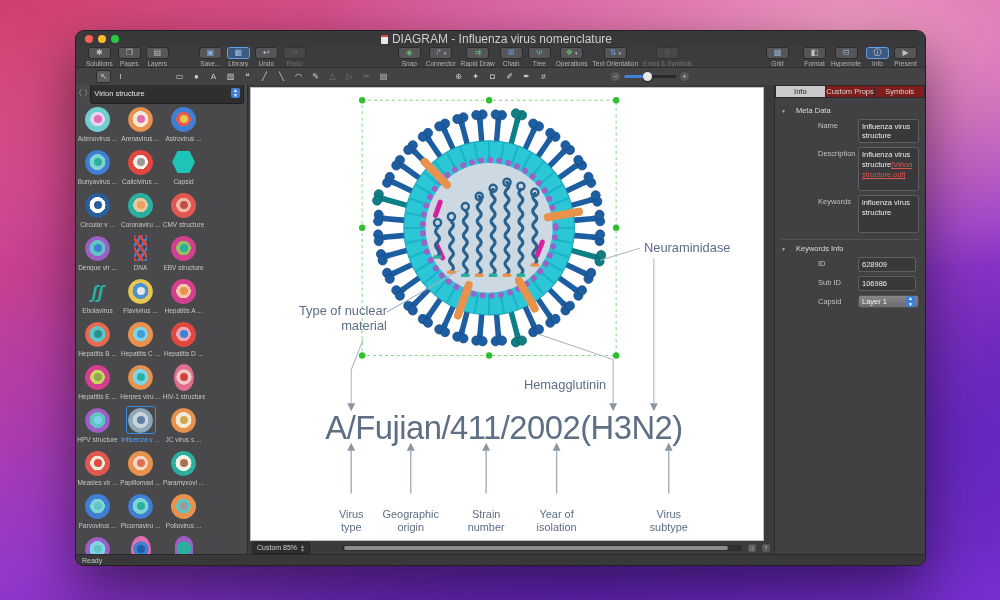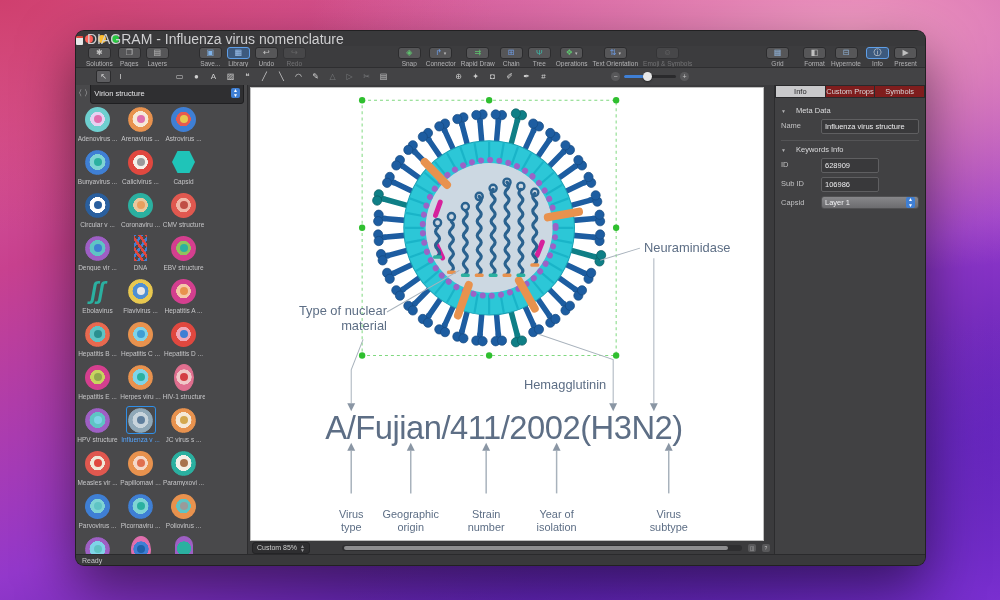--- a/index.html
+++ b/index.html
@@ -12,21 +12,21 @@
       linear-gradient(160deg, #e2679f 0%, #c8418f 28%, #9338cb 60%, #5a21b2 82%, #3c1694 100%);
   }
   .window { position:absolute; left:75px; top:30px; width:851px; height:536px;
     background:#3c3c3e; border-radius:9px; box-shadow:0 22px 55px rgba(0,0,0,.5);
     display:flex; flex-direction:column; overflow:hidden; border:1px solid rgba(0,0,0,.45); }
   
   .titlebar { height:15px; background:#39393b; display:flex; align-items:center; position:relative; flex:0 0 auto; }
   .lights { display:flex; gap:5px; margin-left:9px; }
   .light { width:8px; height:8px; border-radius:50%; }
   .l-close{ background:#ff5f57; } .l-min{ background:#febc2e; } .l-zoom{ background:#28c840; }
-  .wtitle { position:absolute; left:0; right:8px; font-size:14px; color:#cfcfd1; }
+  .wtitle { position:absolute; left:0; right:8px; text-align:center; font-size:12px; color:#cfcfd1; }
   .wtitle .doc-ic { display:inline-block; width:7px; height:9px; background:#e8e8e8; border-top:2px solid #e0483f; border-radius:1px; vertical-align:-1px; margin-right:4px; }
   
   .toolbar1 { height:21px; background:#3c3c3e; display:flex; align-items:flex-start; padding-top:1px; flex:0 0 auto; }
   .tgroup { display:flex; gap:5px; }
   .tbtn { display:flex; flex-direction:column; align-items:center; cursor:default; }
   .tbtn-face { width:23px; height:12px; background:#565658; border:1px solid #2c2c2e; border-radius:3px;
     display:flex; align-items:center; justify-content:center; font-size:8px; line-height:1; }
   .tbtn-label { font-size:6.5px; color:#b2b2b4; margin-top:1px; white-space:nowrap; }
   .tbtn.active .tbtn-face { background:#3d5a7e; border-color:#5f9fe8; }
   .tbtn.disabled .tbtn-face { opacity:.45; }
@@ -75,21 +75,21 @@
   
   .inspector { width:151px; background:#414143; border-left:1px solid #2c2c2e; display:flex; flex-direction:column; font-size:7.5px; }
   .tabs { display:flex; height:13px; background:#323234; flex:0 0 auto; }
   .tab { flex:1; display:flex; align-items:center; justify-content:center; font-size:7.5px; color:#d8d8da;
     background:#7f1d1d; border:1px solid #29292b; border-left:none; }
   .tab:first-child { border-left:1px solid #29292b; }
   .tab.active { background:#c9c9cb; color:#1e1e20; }
   .insp-body { padding:5px 6px; }
   .sect { display:flex; align-items:center; gap:10px; color:#dcdcde; font-size:7.5px; margin:3px 0 4px; }
   .sect .tri { font-size:5px; color:#b0b0b2; }
-  .frow { display:flex; margin-bottom:4px; }
+  .frow { display:flex; margin-bottom:4px;margin-left:37px; }
   .flabel { width:40px; color:#c0c0c2; padding-top:2px; flex:0 0 auto; }
   .ffield { flex:1; background:#39393b; border:1px solid #5f5f61; border-radius:2px; color:#ececee; padding:2px 3px; min-height:11px; }
   .ffield.area { height:44px; line-height:1.35; }
   .ffield.area2 { height:38px; }
   .redlink { color:#e05555; text-decoration:underline; }
   .divider { border-top:1px solid #545456; margin:6px 0 4px; }
   .ffield.short { flex:0 0 58px; }
   .dropdown { flex:1; height:13px; background:linear-gradient(#87878a,#6c6c6f); border:1px solid #505052; border-radius:3px;
     display:flex; align-items:center; padding:0 3px; color:#f2f2f4; }
   .dropdown .stepper { margin-left:auto; width:9px; height:11px; background:#3f7fd4; border-radius:2px; color:#fff;
@@ -387,21 +387,21 @@
           <div class="lib-item">
             <div class="vicon-box">
               <div class="vi-circle" style="width: 25px; height: 25px; border-radius: 50%; background: radial-gradient(circle at 50% 48%, rgb(143, 196, 95) 0px, rgb(143, 196, 95) 47%, rgb(212, 63, 143) 49%, rgb(212, 63, 143) 100%); border: 2px dashed rgb(212, 63, 143);">
                 <div class="vi-dot" style="width: 8px; height: 8px; background: rgb(43, 176, 160);"></div>
               </div>
             </div>
             <div class="lib-label">EBV structure</div>
           </div>
           <div class="lib-item">
             <div class="vicon-box">
-              <div style="font-size: 23px; font-weight: bold; font-style: italic; color: rgb(43, 176, 160); line-height: 1;">ʃʃ</div>
+              <div style="font-size: 19px; font-weight: bold; font-style: italic; color: rgb(43, 176, 160); line-height: 1;">ʃʃ</div>
             </div>
             <div class="lib-label">Ebolavirus</div>
           </div>
           <div class="lib-item">
             <div class="vicon-box">
               <div class="vi-circle" style="width: 25px; height: 25px; border-radius: 50%; background: radial-gradient(circle at 50% 48%, rgb(79, 143, 212) 0px, rgb(79, 143, 212) 47%, rgb(232, 200, 79) 49%, rgb(232, 200, 79) 100%); border: 1.5px solid rgb(232, 200, 79);">
                 <div class="vi-dot" style="width: 8px; height: 8px; background: rgb(232, 232, 232);"></div>
               </div>
             </div>
             <div class="lib-label">Flavivirus ...</div>
@@ -838,20 +838,28 @@
       </div>
       <div class="insp-body">
         <div class="sect">
           <span class="tri">▼</span>
           <span>Meta Data</span>
         </div>
         <div class="frow">
           <div class="flabel">Name</div>
           <div class="ffield">Influenza virus structure</div>
         </div>
+        <div class="frow">
+          <div class="flabel">Description</div>
+          <div class="ffield area"><span>Influenza virus structure</span><span class="redlink">[Virion structure.odl]</span></div>
+        </div>
+        <div class="frow">
+          <div class="flabel">Keywords</div>
+          <div class="ffield area area2">influenza virus structure</div>
+        </div>
         <div class="divider"></div>
         <div class="sect">
           <span class="tri">▼</span>
           <span>Keywords Info</span>
         </div>
         <div class="frow">
           <div class="flabel">ID</div>
           <div class="ffield short">628909</div>
         </div>
         <div class="frow">

